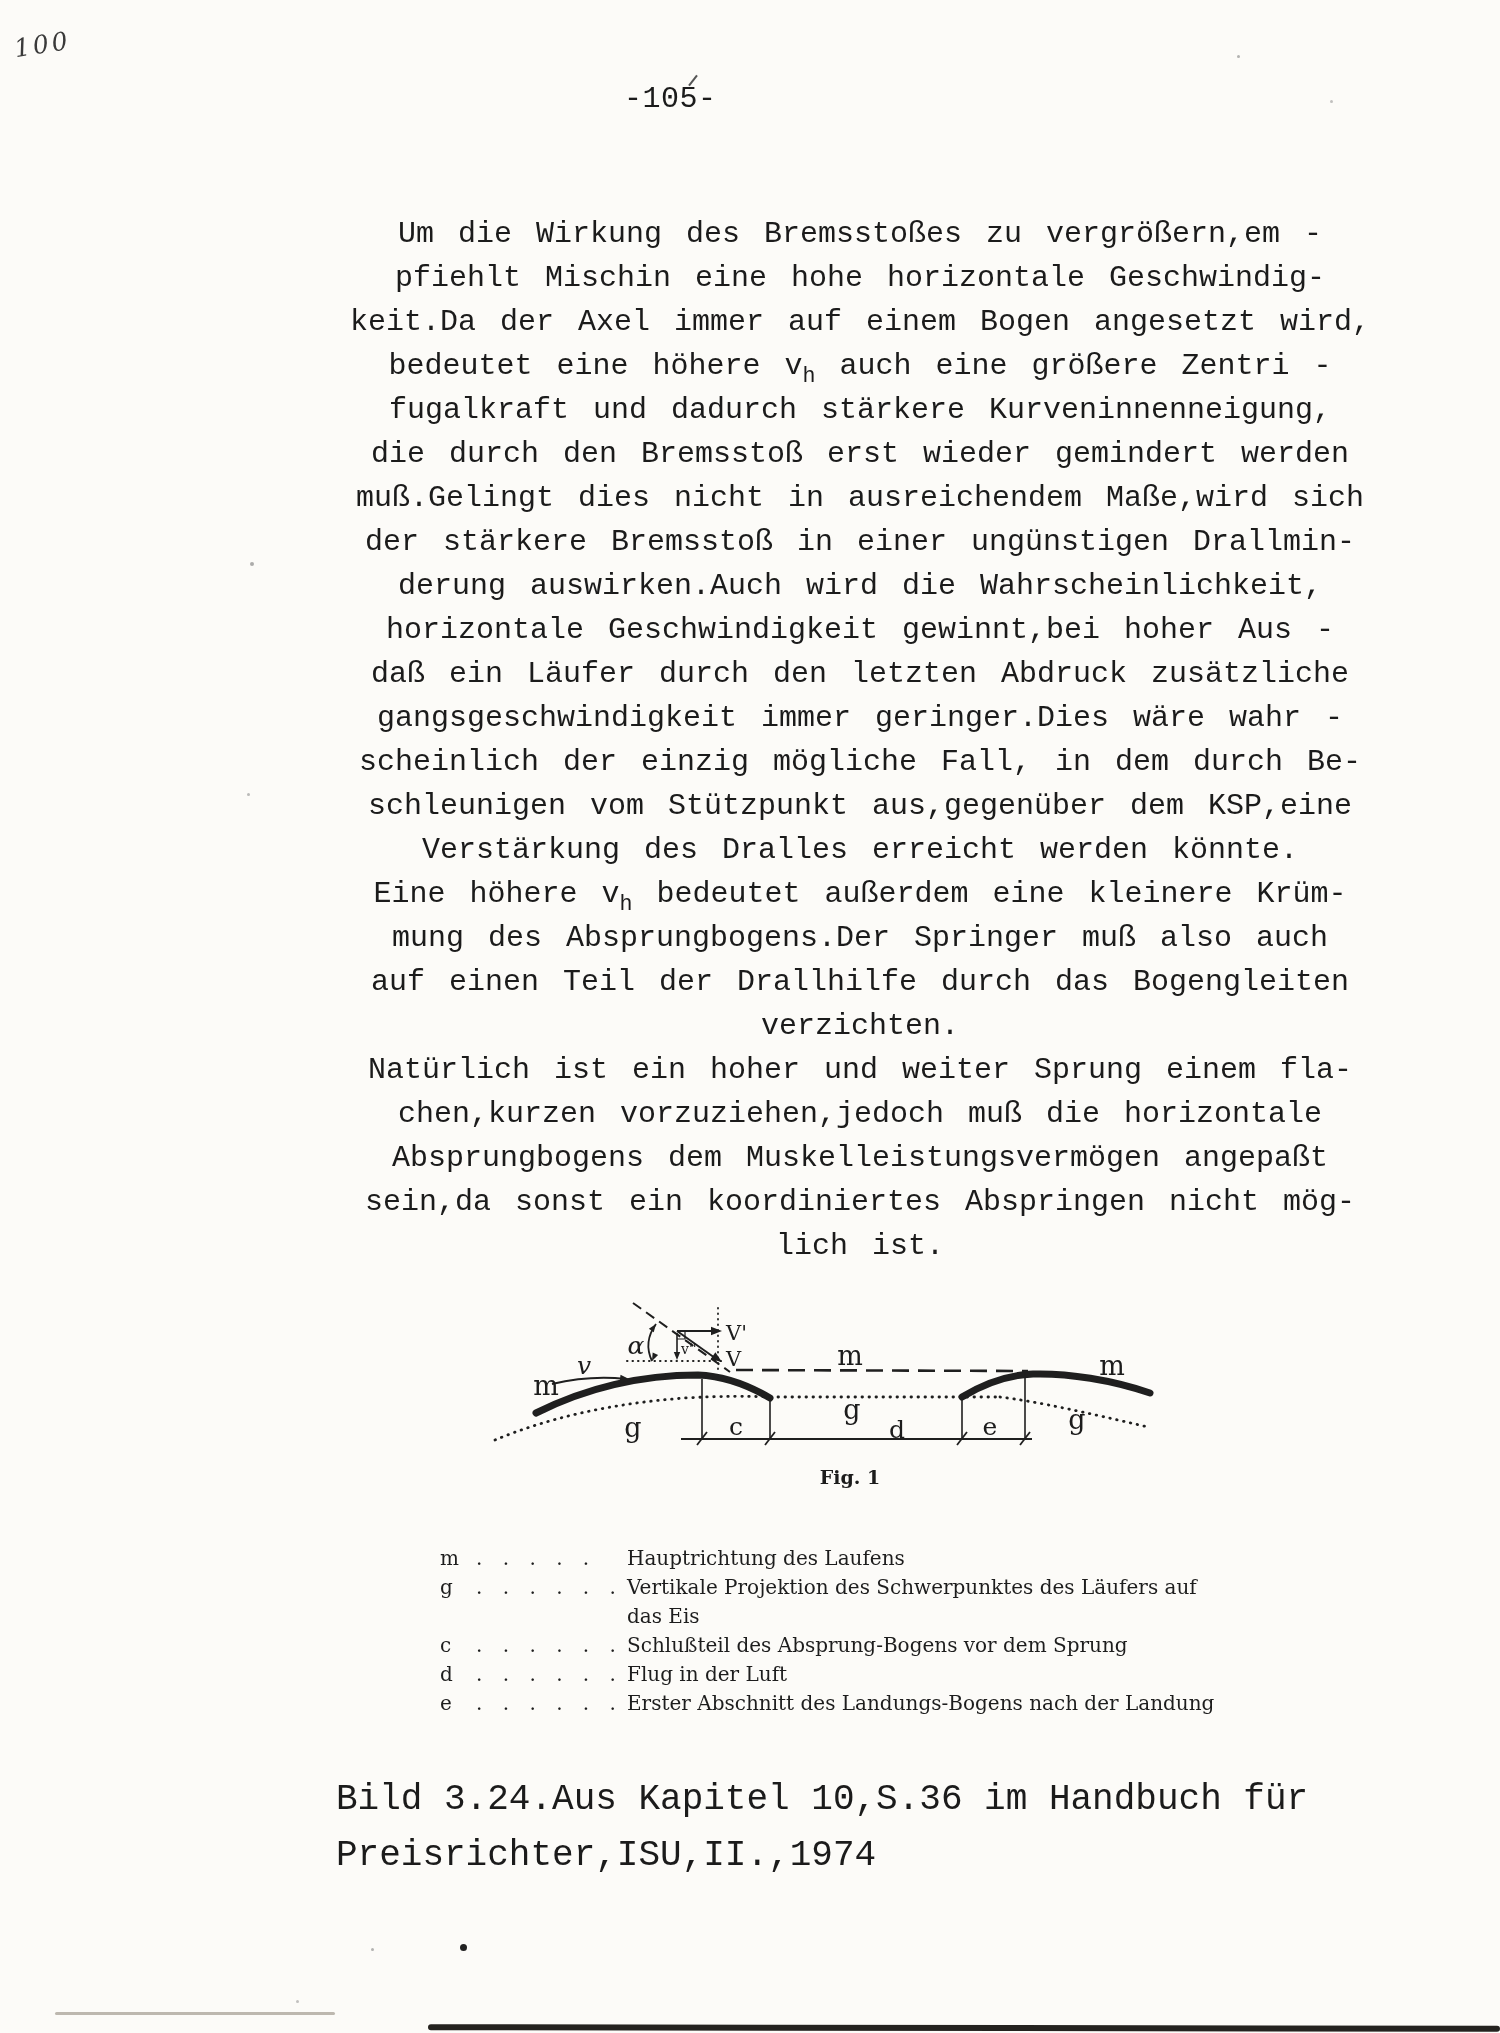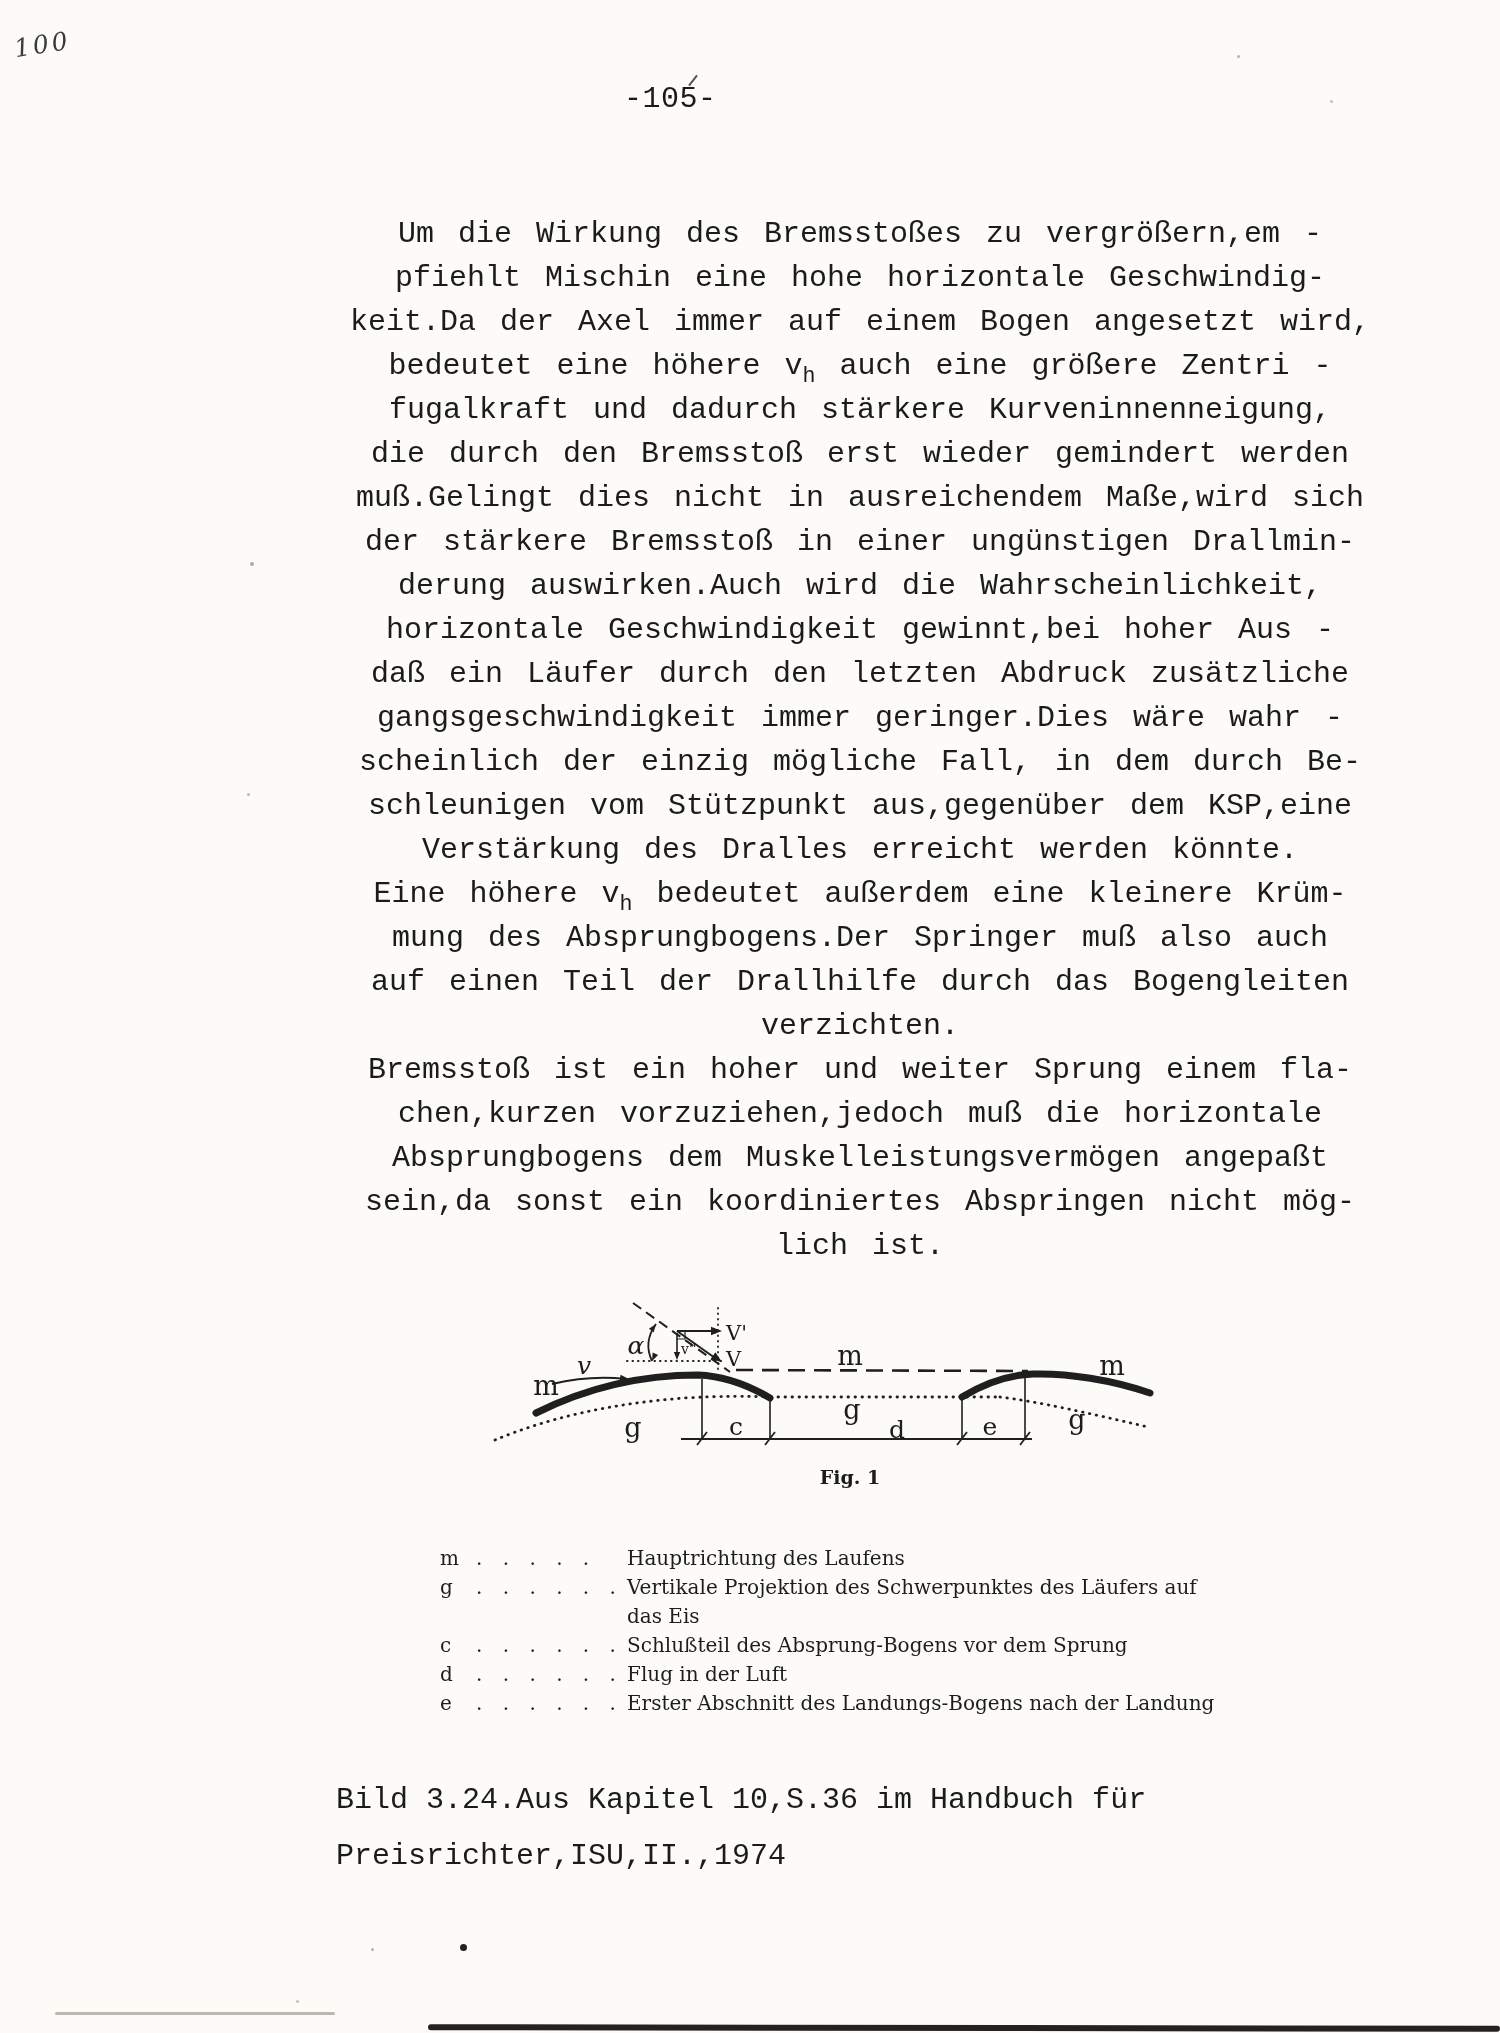--- a/index.html
+++ b/index.html
@@ -45,21 +45,21 @@
   #legend{
     position:absolute;left:440px;top:1544px;width:900px;
     font-family:"DejaVu Serif", serif;font-size:20px;color:#1d1d1d;
   }
   .lrow{position:relative;height:29px;line-height:29px;}
   .lkey{position:absolute;left:0;}
   .ldots{position:absolute;left:36px;letter-spacing:7px;}
   .ldesc{position:absolute;left:187px;white-space:pre;}
   #caption{
     position:absolute;left:336px;top:1772px;
-    font-size:30px;
+    font-size:36px;
   }
   #caption .cline{height:56px;line-height:56px;white-space:pre;}
   .speck{position:absolute;border-radius:50%;background:#6a6a6a;}
   .tickmark{position:absolute;width:2px;height:13px;background:#555;transform:rotate(38deg);}
   .edge-bottom{
     position:absolute;left:428px;top:2025px;width:1072px;height:6px;
     background:#24221f;border-radius:3px;transform:rotate(0.08deg);
   }
   .edge-left-smudge{
     position:absolute;left:55px;top:2012px;width:280px;height:3px;
@@ -89,21 +89,21 @@
       <div class="bline"><span>horizontale Geschwindigkeit gewinnt,bei hoher Aus -</span></div>
       <div class="bline"><span>daß ein Läufer durch den letzten Abdruck zusätzliche</span></div>
       <div class="bline"><span>gangsgeschwindigkeit immer geringer.Dies wäre wahr -</span></div>
       <div class="bline"><span>scheinlich der einzig mögliche Fall, in dem durch Be-</span></div>
       <div class="bline"><span>schleunigen vom Stützpunkt aus,gegenüber dem KSP,eine</span></div>
       <div class="bline"><span>Verstärkung des Dralles erreicht werden könnte.</span></div>
       <div class="bline"><span>Eine höhere v</span><span class="sub">h</span><span> bedeutet außerdem eine kleinere Krüm-</span></div>
       <div class="bline"><span>mung des Absprungbogens.Der Springer muß also auch</span></div>
       <div class="bline"><span>auf einen Teil der Drallhilfe durch das Bogengleiten</span></div>
       <div class="bline"><span>verzichten.</span></div>
-      <div class="bline"><span>Bremsstoß ist ein hoher und weiter Sprung einem fla-</span></div>
+      <div class="bline"><span>Natürlich ist ein hoher und weiter Sprung einem fla-</span></div>
       <div class="bline"><span>chen,kurzen vorzuziehen,jedoch muß die horizontale</span></div>
       <div class="bline"><span>Absprungbogens dem Muskelleistungsvermögen angepaßt</span></div>
       <div class="bline"><span>sein,da sonst ein koordiniertes Abspringen nicht mög-</span></div>
       <div class="bline"><span>lich ist.</span></div>
     </div>
 
   <div id="figure-wrap">
     <svg width="760" height="220" viewBox="0 0 760 220">
       <g stroke="#1f1f1f" fill="none">
 

